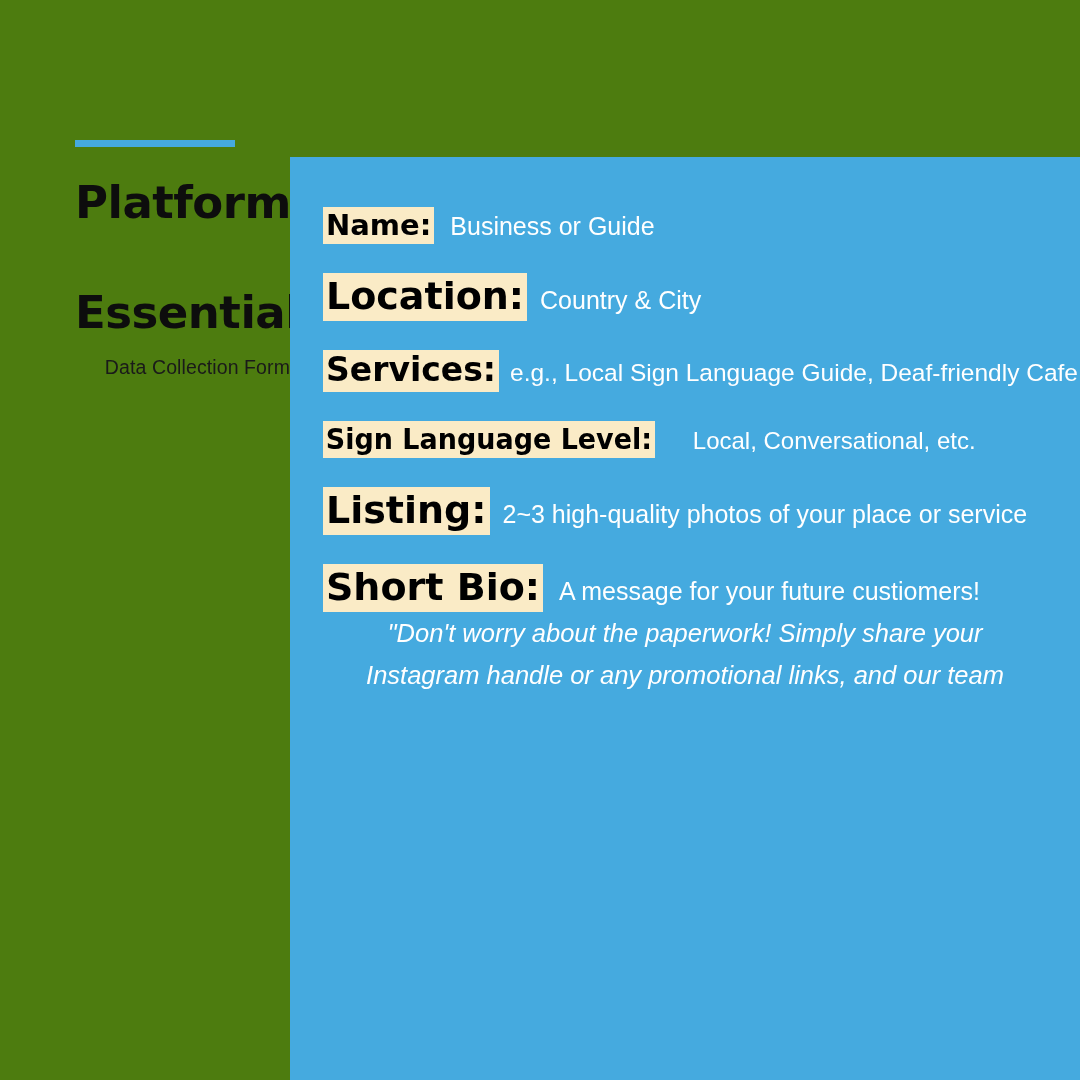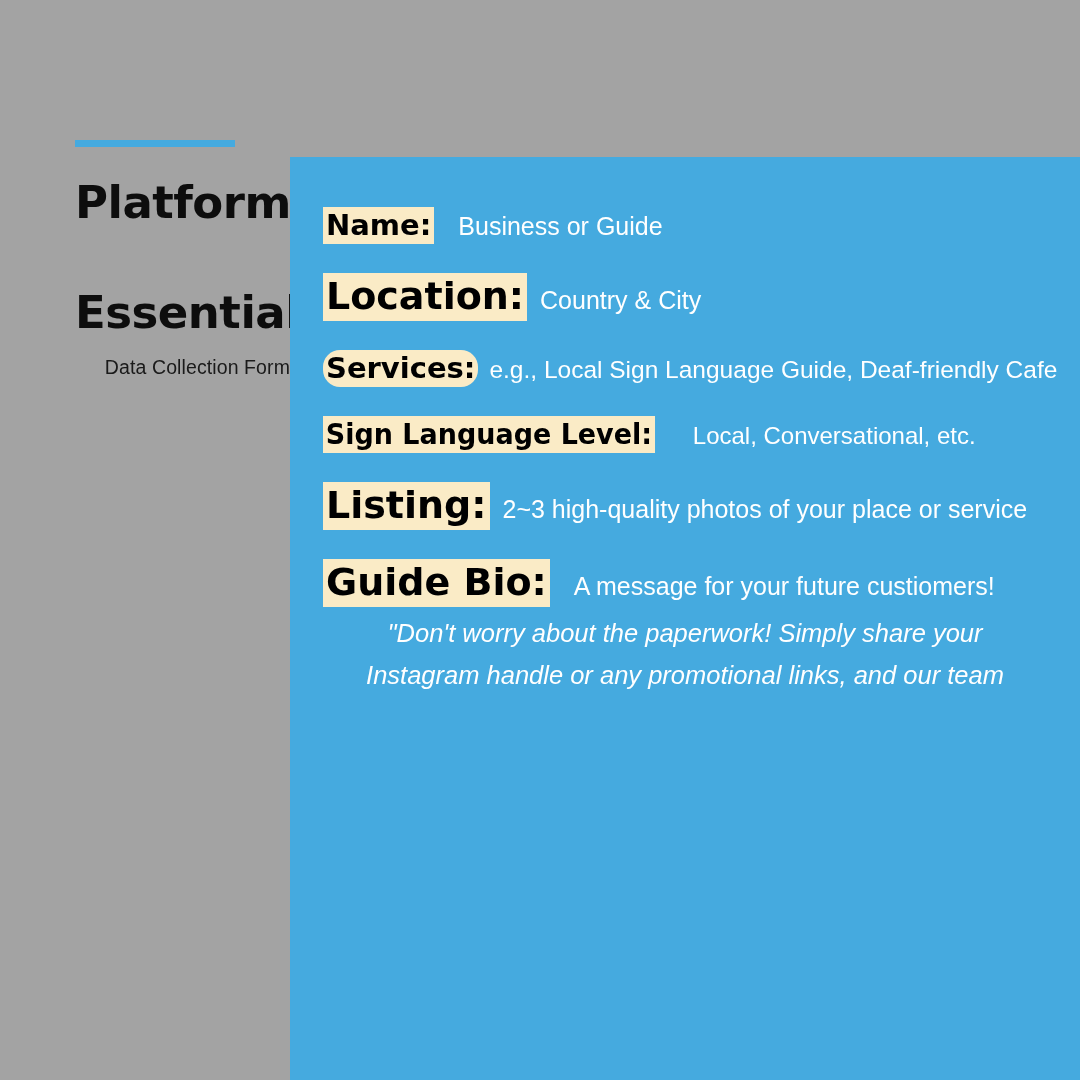--- a/index.html
+++ b/index.html
@@ -12,21 +12,21 @@
     height: 1080px;
     overflow: hidden;
     font-family: "Liberation Sans", sans-serif;
     position: relative;
   }
 
   #canvas {
     position: relative;
     width: 1080px;
     height: 1080px;
-    background: #a3a3a3;
+    background: #4d7c0f;
   }
 
   
   .left-col {
     position: absolute;
     left: 75px;
     top: 140px;
     width: 215px;
   }
   .accent-bar {
@@ -93,25 +93,25 @@
   .field-value {
     color: #ffffff;
     font-family: "Liberation Sans", sans-serif;
     font-size: 25px;
     line-height: 1.2;
     margin-left: 13px;
     white-space: nowrap;
     flex: 0 0 auto;
   }
   .field-value.tight { margin-left: 11px; }
-  .field-value.wide  { margin-left: 24px; }
+  .field-value.wide  { margin-left: 16px; }
 
   
   .row-name     .field-label { font-size: 29px; }
-  .row-services .field-label { font-size: 29px; border-radius: 17px; }
+  .row-services .field-label { font-size: 33px; }
   .row-services .field-value { font-size: 24.5px; }
   .row-signlang .field-label { font-size: 29px; }
   .row-signlang .field-value { font-size: 24px; }
   .row-photos   .field-value { font-size: 25px; }
 
   
   .quote {
     position: absolute;
     left: 52px;
     right: 52px;
@@ -205,21 +205,21 @@
         <span class="field-label condensed">Sign Language Level:</span>
         <span class="field-value">Local, Conversational, etc.</span>
       </div>
 
       <div class="field-row row-photos">
         <span class="field-label">Listing:</span>
         <span class="field-value">2~3 high-quality photos of your place or service</span>
       </div>
 
       <div class="field-row row-shortbio">
-        <span class="field-label">Guide Bio:</span>
+        <span class="field-label">Short Bio:</span>
         <span class="field-value wide">A message for your future custiomers!</span>
       </div>
 
     </div>
 
     <div class="quote">
       <span class="quote-line">"Don't worry about the paperwork! Simply share your</span>
       <span class="quote-line">Instagram handle or any promotional links, and our team</span>
     </div>
 

